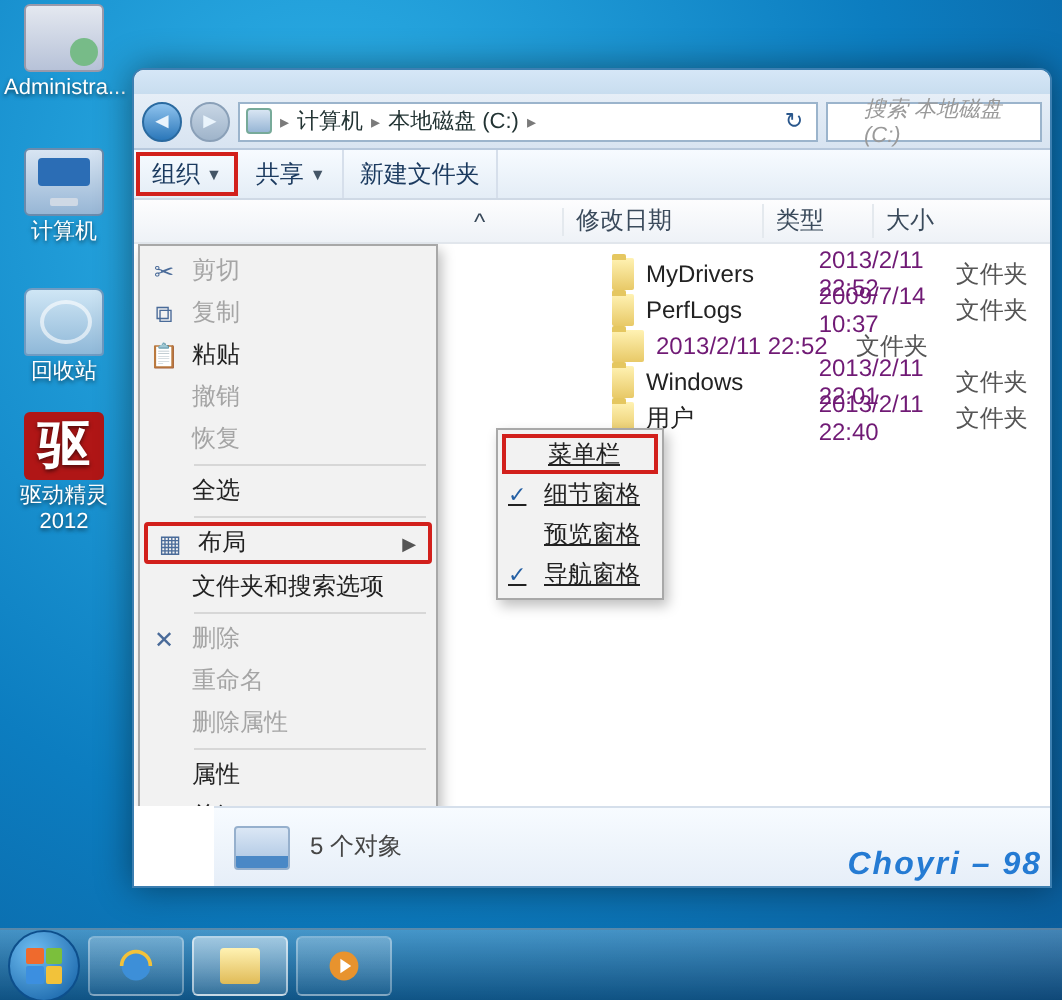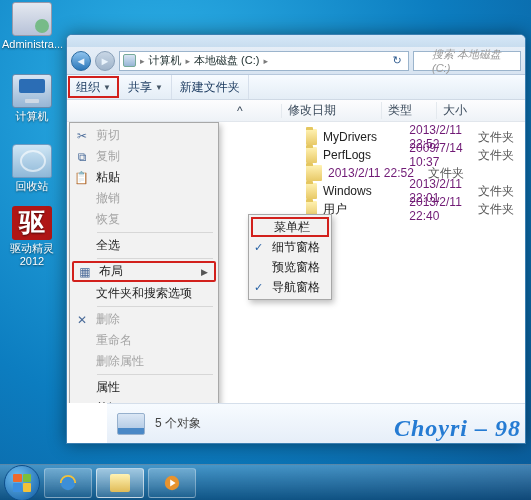--- a/index.html
+++ b/index.html
@@ -74,31 +74,31 @@
 
 .menu { position: absolute; left: 2px; top: 0; width: 150px; background: #f2f2f2; border: 1px solid #a8a8a8; box-shadow: 2px 3px 6px rgba(0,0,0,.25); padding: 2px 1px; }
 .menu .mi { display: flex; align-items: center; height: 21px; padding: 0 6px 0 3px; font-size: 12px; color: #222; gap: 6px; border-radius: 2px; }
 .menu .mi.dis { color: #a5a5a5; }
 .menu .mi .micon { width: 16px; height: 16px; display: flex; align-items: center; justify-content: center; font-size: 12px; color: #4a6b99; }
 .menu .msep { height: 1px; background: #d7d7d7; margin: 2px 4px 2px 26px; }
 .menu .mi.layout { border: 2px solid #d2201c; margin: 1px 1px; height: 21px; }
 .menu .mi .arrow { margin-left: auto; font-size: 9px; color: #555; }
 
 
-.submenu { position: absolute; left: 181px; top: 92px; width: 84px; background: #f2f2f2; border: 1px solid #a8a8a8; box-shadow: 2px 3px 6px rgba(0,0,0,.25); padding: 2px; }
+.submenu { position: absolute; left: 181px; top: 92px; width: 84px; background: #f2f2f2; border: 1px solid #a8a8a8; box-shadow: 2px 3px 6px rgba(0,0,0,.25); padding: 2px; text-decoration: underline; }
 .submenu .si { display: flex; align-items: center; gap: 5px; height: 20px; padding: 0 6px 0 3px; font-size: 12px; }
 .submenu .si .chk { width: 13px; color: #2560a4; font-size: 11px; }
 .submenu .si.first { border: 2px solid #d2201c; }
 
 
 .status { height: 40px; background: linear-gradient(#f7fbff, #e6eef8); border-top: 1px solid #d5dfeb; display: flex; align-items: center; padding: 0 10px; gap: 10px; margin-left: 40px; }
 .status .sicon { width: 28px; height: 22px; background: linear-gradient(#dbe7f5, #a7c2e0); border: 1px solid #96b0cd; border-radius: 2px; position: relative; overflow: hidden; }
 .status .sicon:after { content: ""; position: absolute; bottom: 0; left: 0; right: 0; height: 6px; background: #4a88c6; }
 .status .stext { font-size: 12px; color: #464646; }
-.watermark { position: absolute; bottom: 1px; right: 4px; font-family: Liberation Serif, serif; font-style: italic; font-weight: 900; font-size: 24px; color: #257bd3; letter-spacing: 1px; }
+.watermark { position: absolute; bottom: 1px; right: 4px; font-family: Liberation Sans, sans-serif; font-style: italic; font-weight: 900; font-size: 16px; color: #257bd3; letter-spacing: 1px; }
 
 
 .taskbar { position: absolute; bottom: 0; left: 0; right: 0; height: 36px; background: linear-gradient(rgba(240,248,255,.25), rgba(20,50,80,.45)); border-top: 1px solid rgba(255,255,255,.3); display: flex; align-items: center; padding-left: 4px; gap: 4px; }
 .start { width: 36px; height: 36px; border-radius: 50%; background: radial-gradient(circle at 35% 30%, #6fbef2, #0e5aa0); border: 1px solid #0d4f8c; display: grid; grid-template: 1fr 1fr / 1fr 1fr; gap: 1px; padding: 8px; }
 .start span { border-radius: 1px; }
 .start span:nth-child(1) { background: #ef6a2d; }
 .start span:nth-child(2) { background: #7bbf3c; }
 .start span:nth-child(3) { background: #3c8fe0; }
 .start span:nth-child(4) { background: #f2c23a; }
 .tb-btn { width: 48px; height: 30px; background: linear-gradient(rgba(255,255,255,.25), rgba(255,255,255,.05)); border: 1px solid rgba(255,255,255,.3); border-radius: 3px; display: flex; align-items: center; justify-content: center; }

